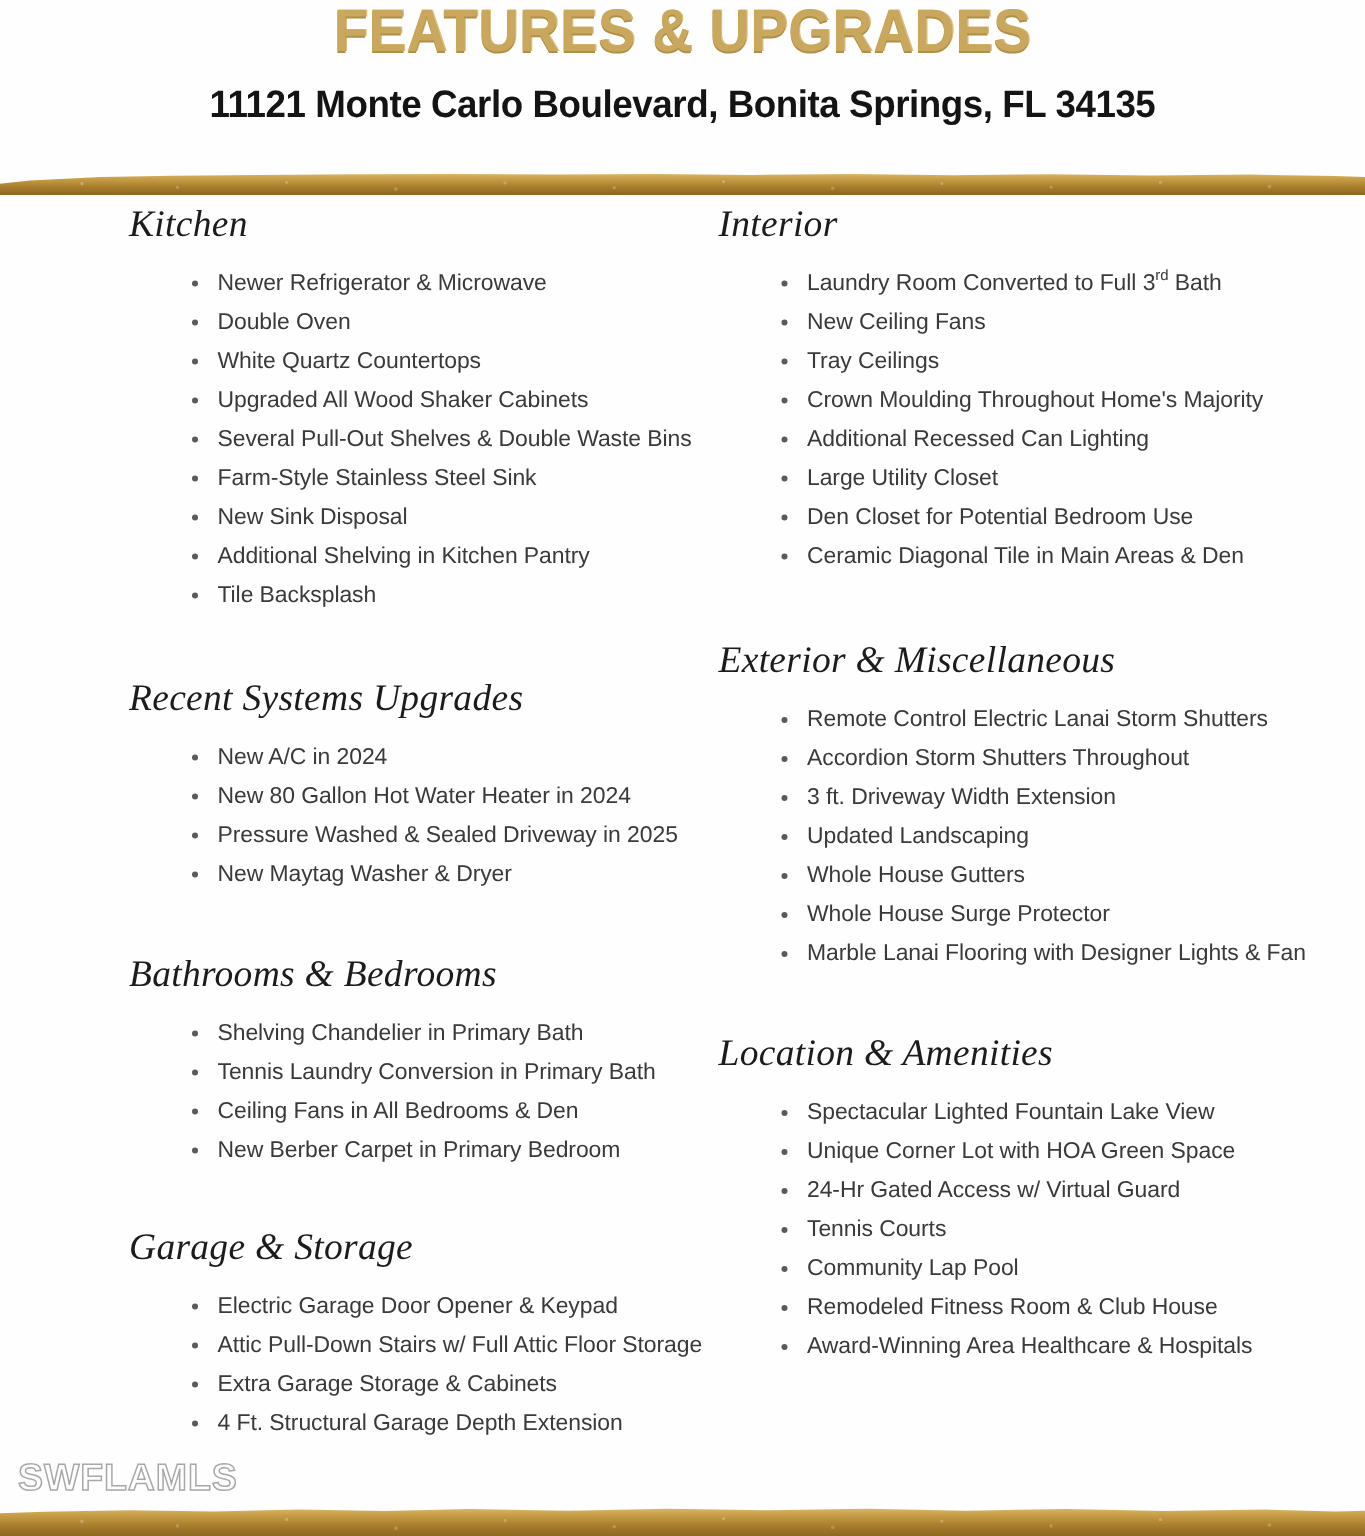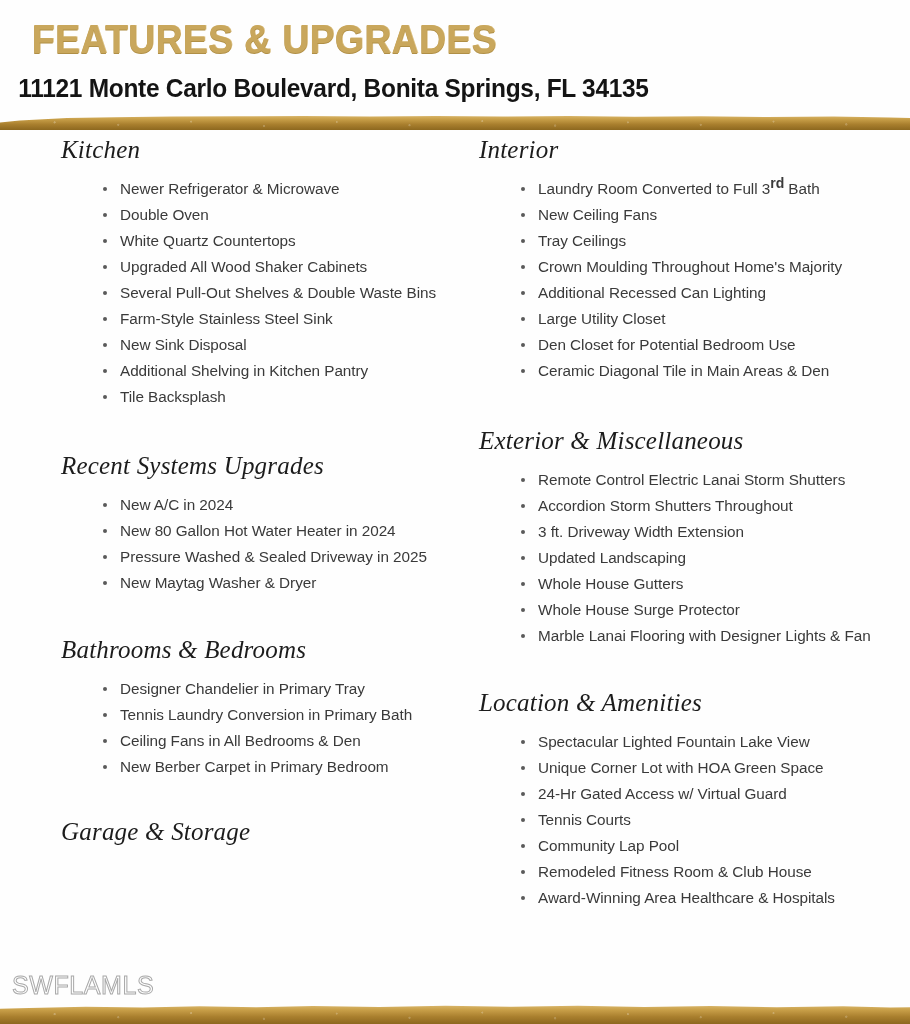--- a/index.html
+++ b/index.html
@@ -20,22 +20,21 @@
     position: relative;
     width: 910px;
     height: 1024px;
     background: #fefefe;
     overflow: hidden;
   }
 
   
   .header {
     position: relative;
-    padding-top: 18px;
-    text-align: left;
+    text-align: center;
   }
   .doc-title {
     font-family: "Liberation Sans", sans-serif;
     font-weight: 700;
     font-size: 40px;
     letter-spacing: 0.5px;
     color: #c9a75c;
     text-transform: uppercase;
     line-height: 1.05;
     margin: 0;
@@ -121,21 +120,21 @@
     left: 0;
     width: 910px;
     display: flex;
     align-items: flex-start;
   }
   .col {
     box-sizing: border-box;
   }
   .col.left {
     width: 462px;
-    padding-left: 61px;
+    padding-left: 86px;
     padding-right: 8px;
   }
   .col.right {
     width: 448px;
     padding-left: 17px;
     padding-right: 14px;
   }
 
   .section {
     margin-bottom: 2px;
@@ -170,41 +169,40 @@
     content: "";
     position: absolute;
     left: 0;
     top: 11px;
     width: 4px;
     height: 4px;
     border-radius: 50%;
     background: #5a5a5a;
   }
   ul.feature-list li sup {
-    font-size: 14px;
+    font-size: 10px;
     vertical-align: super;
     line-height: 0;
-    font-weight: bold;
   }
 
   
   .gap-kitchen   { height: 30px; }
   .gap-systems   { height: 28px; }
   .gap-baths     { height: 26px; }
   .gap-interior  { height: 31px; }
   .gap-exterior  { height: 28px; }
 
   
   .watermark {
     position: absolute;
     left: 12px;
     bottom: 24px;
     font-family: "Liberation Sans", sans-serif;
     font-size: 25px;
-    font-weight: 400;
+    font-weight: 700;
     letter-spacing: 0.6px;
     color: transparent;
     -webkit-text-stroke: 1px #9a9a9a;
     opacity: 0.85;
   }
 </style>
 </head>
 <body>
 
 <div class="sheet">
@@ -245,30 +243,36 @@
             <li>New 80 Gallon Hot Water Heater in 2024</li>
             <li>Pressure Washed &amp; Sealed Driveway in 2025</li>
             <li>New Maytag Washer &amp; Dryer</li>
           </ul>
       </div>
       <div class="gap-systems"></div>
 
       <div class="section">
         <div class="section-title">Bathrooms &amp; Bedrooms</div>
         <ul class="feature-list">
-            <li>Designer Chandelier in Primary Tray</li>
+            <li>Shelving Chandelier in Primary Bath</li>
             <li>Tennis Laundry Conversion in Primary Bath</li>
             <li>Ceiling Fans in All Bedrooms &amp; Den</li>
             <li>New Berber Carpet in Primary Bedroom</li>
           </ul>
       </div>
       <div class="gap-baths"></div>
 
       <div class="section">
         <div class="section-title">Garage &amp; Storage</div>
+        <ul class="feature-list">
+            <li>Electric Garage Door Opener &amp; Keypad</li>
+            <li>Attic Pull-Down Stairs w/ Full Attic Floor Storage</li>
+            <li>Extra Garage Storage &amp; Cabinets</li>
+            <li>4 Ft. Structural Garage Depth Extension</li>
+          </ul>
       </div>
     </div>
 
     <div class="col right">
       <div class="section">
         <div class="section-title">Interior</div>
         <ul class="feature-list">
             <li>Laundry Room Converted to Full 3<sup>rd</sup> Bath</li>
             <li>New Ceiling Fans</li>
             <li>Tray Ceilings</li>

